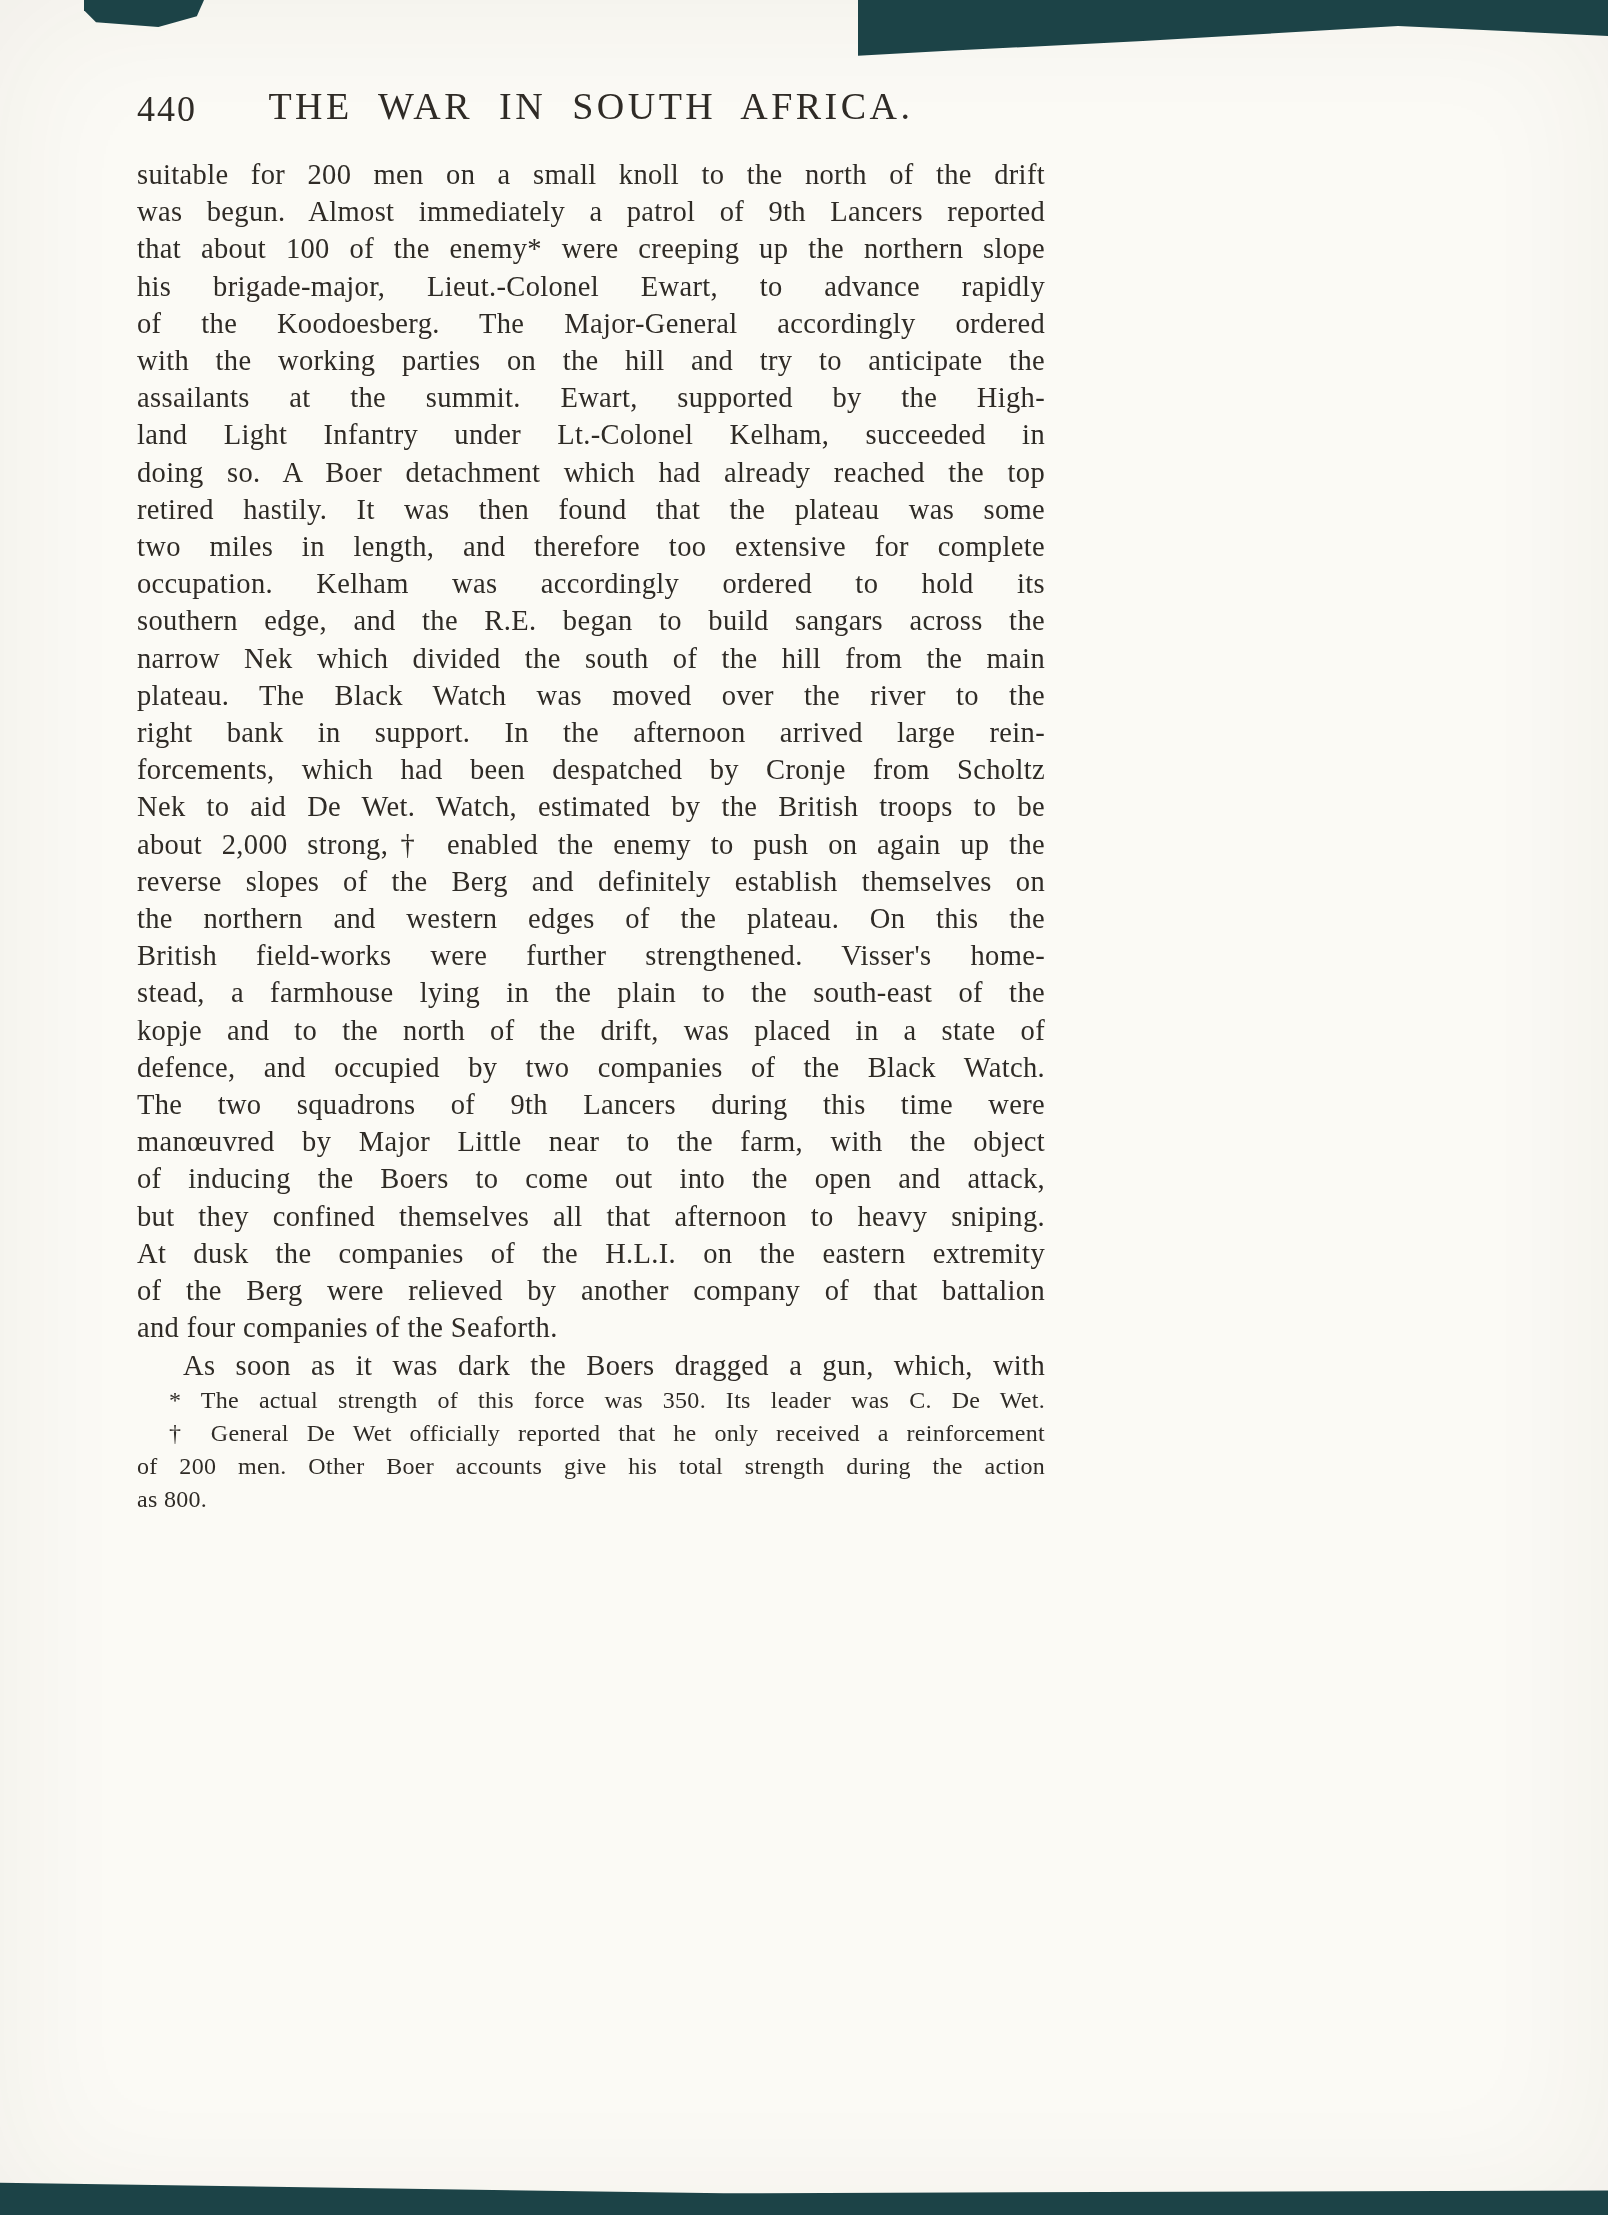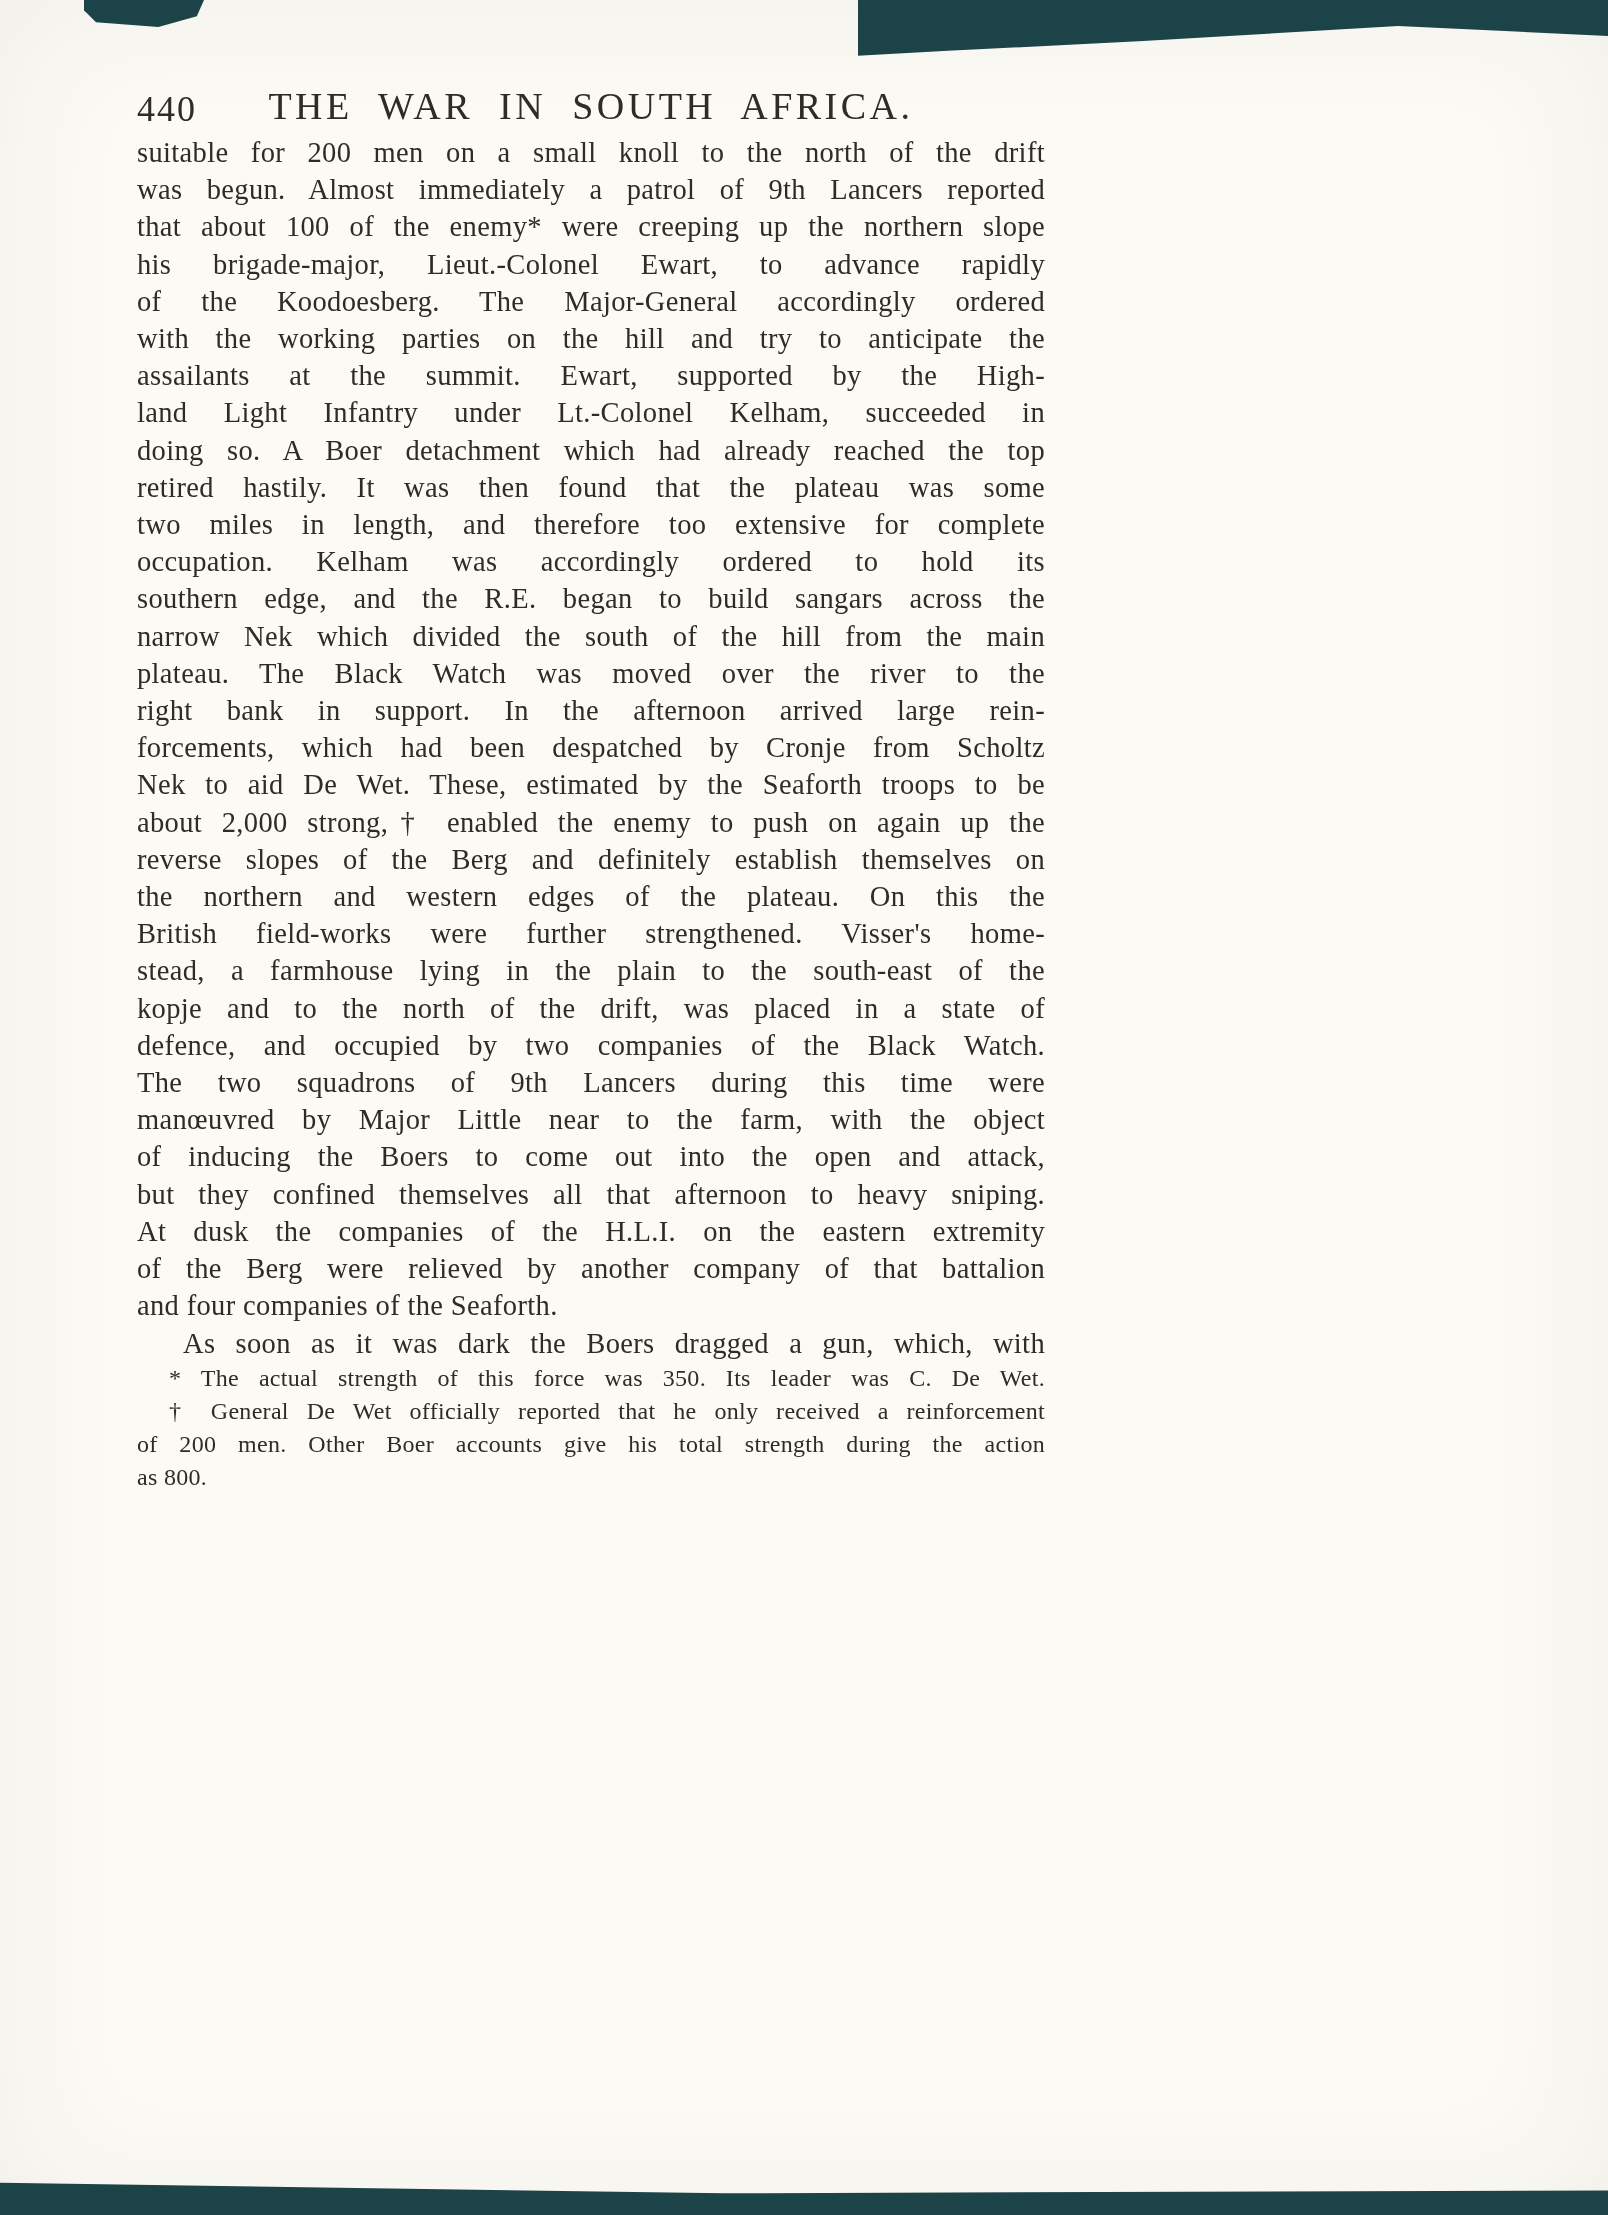--- a/index.html
+++ b/index.html
@@ -55,21 +55,21 @@
     letter-spacing: 2px;
   }
   .running-head {
     text-align: center;
     font-size: 38px;
     letter-spacing: 3.5px;
     word-spacing: 13px;
     white-space: nowrap;
   }
   .body-text {
-    margin-top: 6px;
+    margin-top: 28px;
     font-size: 28.5px;
     line-height: 37.2px;
     letter-spacing: 0.35px;
   }
   .line {
     text-align: justify;
     text-align-last: justify;
     min-height: 37.2px;
   }
   .line.endpara { text-align-last: left; }
@@ -114,21 +114,21 @@
       <div class="line">land Light Infantry under Lt.-Colonel Kelham, succeeded in</div>
       <div class="line">doing so. A Boer detachment which had already reached the top</div>
       <div class="line">retired hastily. It was then found that the plateau was some</div>
       <div class="line">two miles in length, and therefore too extensive for complete</div>
       <div class="line">occupation. Kelham was accordingly ordered to hold its</div>
       <div class="line">southern edge, and the R.E. began to build sangars across the</div>
       <div class="line">narrow Nek which divided the south of the hill from the main</div>
       <div class="line">plateau. The Black Watch was moved over the river to the</div>
       <div class="line">right bank in support. In the afternoon arrived large rein-</div>
       <div class="line">forcements, which had been despatched by Cronje from Scholtz</div>
-      <div class="line">Nek to aid De Wet. These, estimated by the Seaforth troops to be</div>
+      <div class="line">Nek to aid De Wet. Watch, estimated by the British troops to be</div>
       <div class="line">about 2,000 strong,† enabled the enemy to push on again up the</div>
       <div class="line">reverse slopes of the Berg and definitely establish themselves on</div>
       <div class="line">the northern and western edges of the plateau. On this the</div>
       <div class="line">British field-works were further strengthened. Visser's home-</div>
       <div class="line">stead, a farmhouse lying in the plain to the south-east of the</div>
       <div class="line">kopje and to the north of the drift, was placed in a state of</div>
       <div class="line">defence, and occupied by two companies of the Black Watch.</div>
       <div class="line">The two squadrons of 9th Lancers during this time were</div>
       <div class="line">manœuvred by Major Little near to the farm, with the object</div>
       <div class="line">of inducing the Boers to come out into the open and attack,</div>

